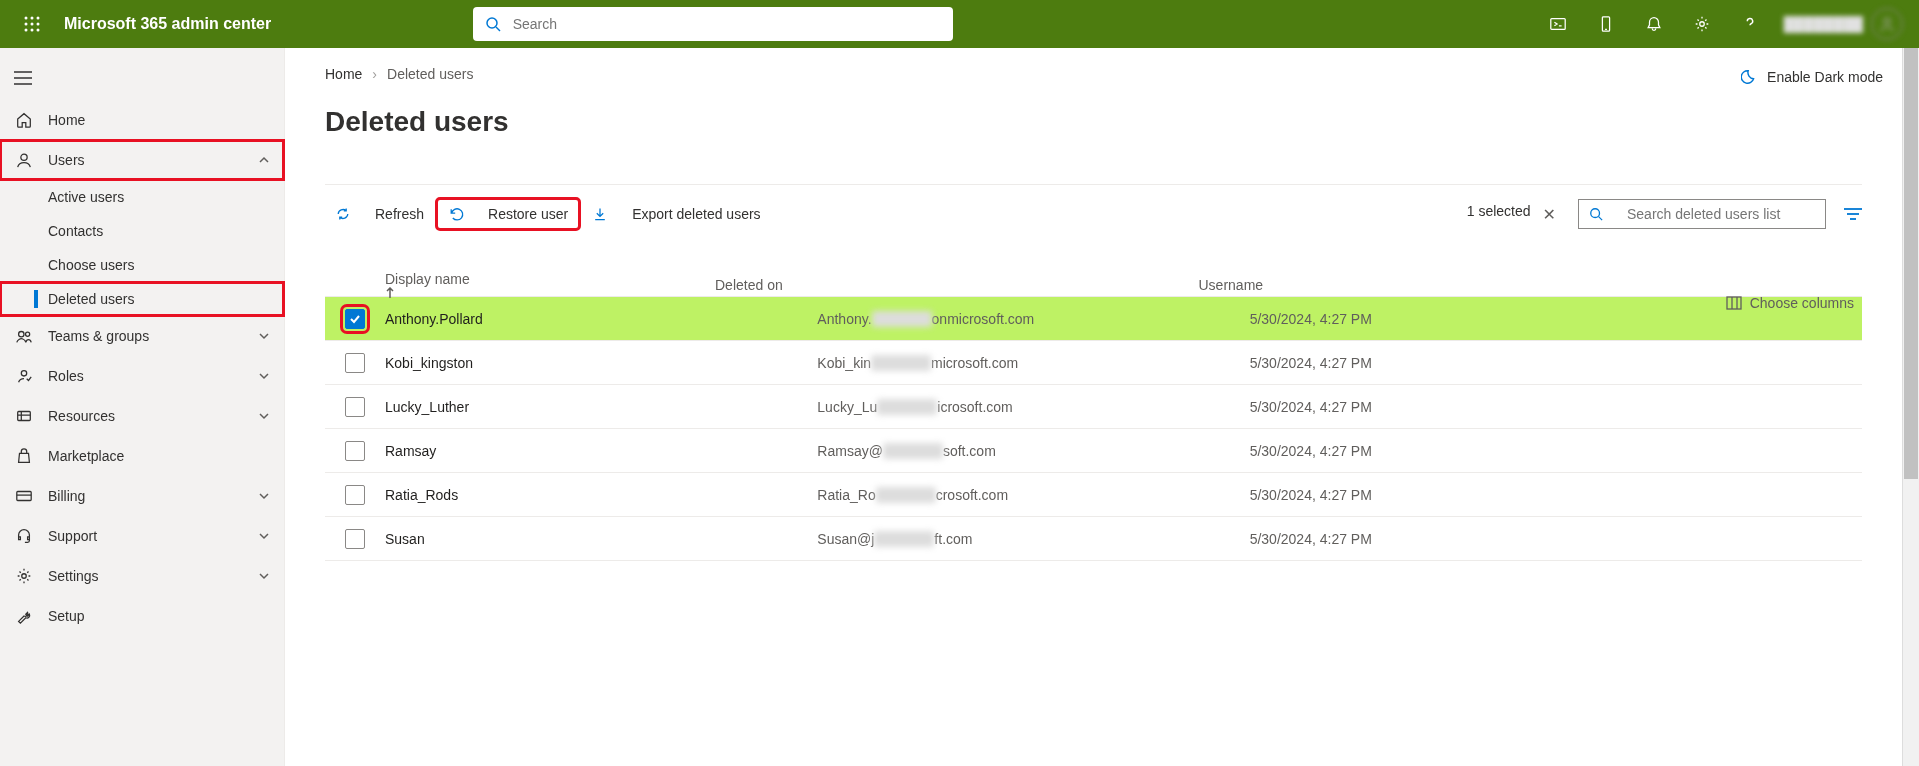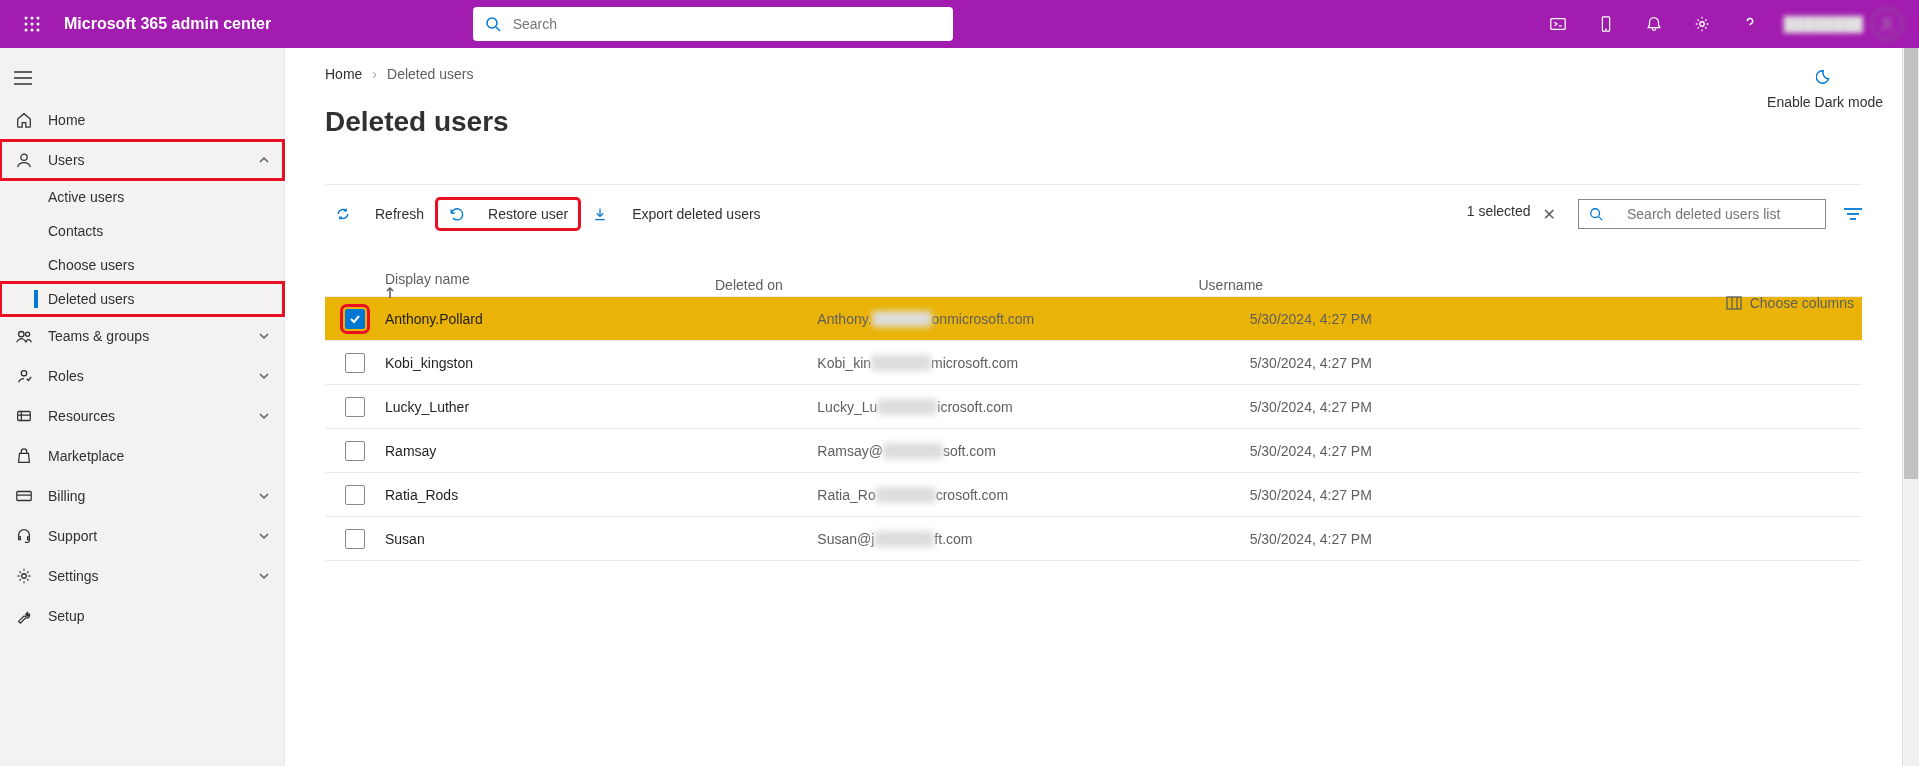--- a/index.html
+++ b/index.html
@@ -6,21 +6,21 @@
   body {
     font-family: "Segoe UI", -apple-system, sans-serif;
     font-size: 14px;
     color: #323130;
     background: #f3f2f1;
     overflow: hidden;
   }
   
   .topbar {
     height: 48px;
-    background: #a21caf;
+    background: #4d7c0f;
     color: #fff;
     display: flex;
     align-items: center;
     padding: 0 8px;
   }
   .topbar .waffle {
     width: 48px; height: 48px;
     display:flex; align-items:center; justify-content:center;
     cursor:pointer;
   }
@@ -64,21 +64,21 @@
   .nav-sub.active::before {
     content:""; position:absolute; left:34px; top:8px; bottom:8px; width:4px; background:#0078d4;
   }
   .hl-red { outline:3px solid #e81123; outline-offset:-2px; }
 
   
   .main { flex:1; background:#fff; padding: 18px 40px 0 40px; overflow:auto; }
   .crumbs { display:flex; align-items:center; gap:10px; color:#605e5c; font-size:14px; }
   .crumbs .home-link { color:#323130; cursor:pointer; }
   .crumbs .sep { color:#a19f9d; }
-  .dark-mode-row { position:absolute; right:36px; top:68px; display:flex; align-items:center; gap:8px; color:#323130; cursor:pointer;flex-direction:column; }
+  .dark-mode-row { position:absolute; right:36px; top:68px; display:flex; align-items:center; gap:8px; color:#323130; cursor:pointer; }
   .page-title { font-size:28px; font-weight:600; margin-top:24px; }
 
   .cmdbar {
     margin-top:46px; border-top:1px solid #edebe9; padding-top:14px;
     display:flex; align-items:center; gap:4px;
   }
   .cmd { display:flex; align-items:center; gap:24px; padding:6px 10px; cursor:pointer; color:#323130; border-radius:2px; }
   .cmd svg { color:#0078d4; }
   .cmd.hl { outline:3px solid #e81123; outline-offset:0; }
   .cmdbar .spacer { flex:1; }
@@ -91,21 +91,21 @@
   .search-box input { border:none; outline:none; flex:1; font-size:14px; }
   .col-opt { margin-left:14px; color:#0078d4; cursor:pointer; }
 
   
   .table { margin-top:30px; }
   .thead, .trow { display:grid; grid-template-columns: 60px 1fr 1fr 1fr 180px; align-items:center; }
   .thead-grid { display:grid; grid-template-columns: 390px 1fr 1fr 180px; align-items:center; height:38px; border-bottom:1px solid #edebe9; color:#605e5c; font-size:14px;}
   .choose-cols { display:flex; align-items:center; gap:8px; justify-content:flex-end; padding-right:8px; cursor:pointer;margin-top:36px; }
 
   .trow { height:44px; border-bottom:1px solid #edebe9; }
-  .trow.selected { background:#eab308; }
+  .trow.selected { background:#bef264; }
   .trow .ck-wrap { display:flex; justify-content:center; }
   .ck {
     width:20px; height:20px; border:1px solid #8a8886; border-radius:2px; display:flex; align-items:center; justify-content:center; cursor:pointer; background:#fff;
   }
   .ck.checked { background:#0078d4; border-color:#0078d4; color:#fff; }
   .ck.hl { outline:3px solid #e81123; outline-offset:2px; }
   .dname { font-weight:400; color:#201f1e; cursor:pointer; }
   .uname { color:#605e5c; }
   .uname .blur { filter:blur(3px); background:#ddd; color:transparent; border-radius:2px; padding:0 2px; }
   .delon { color:#605e5c; }

